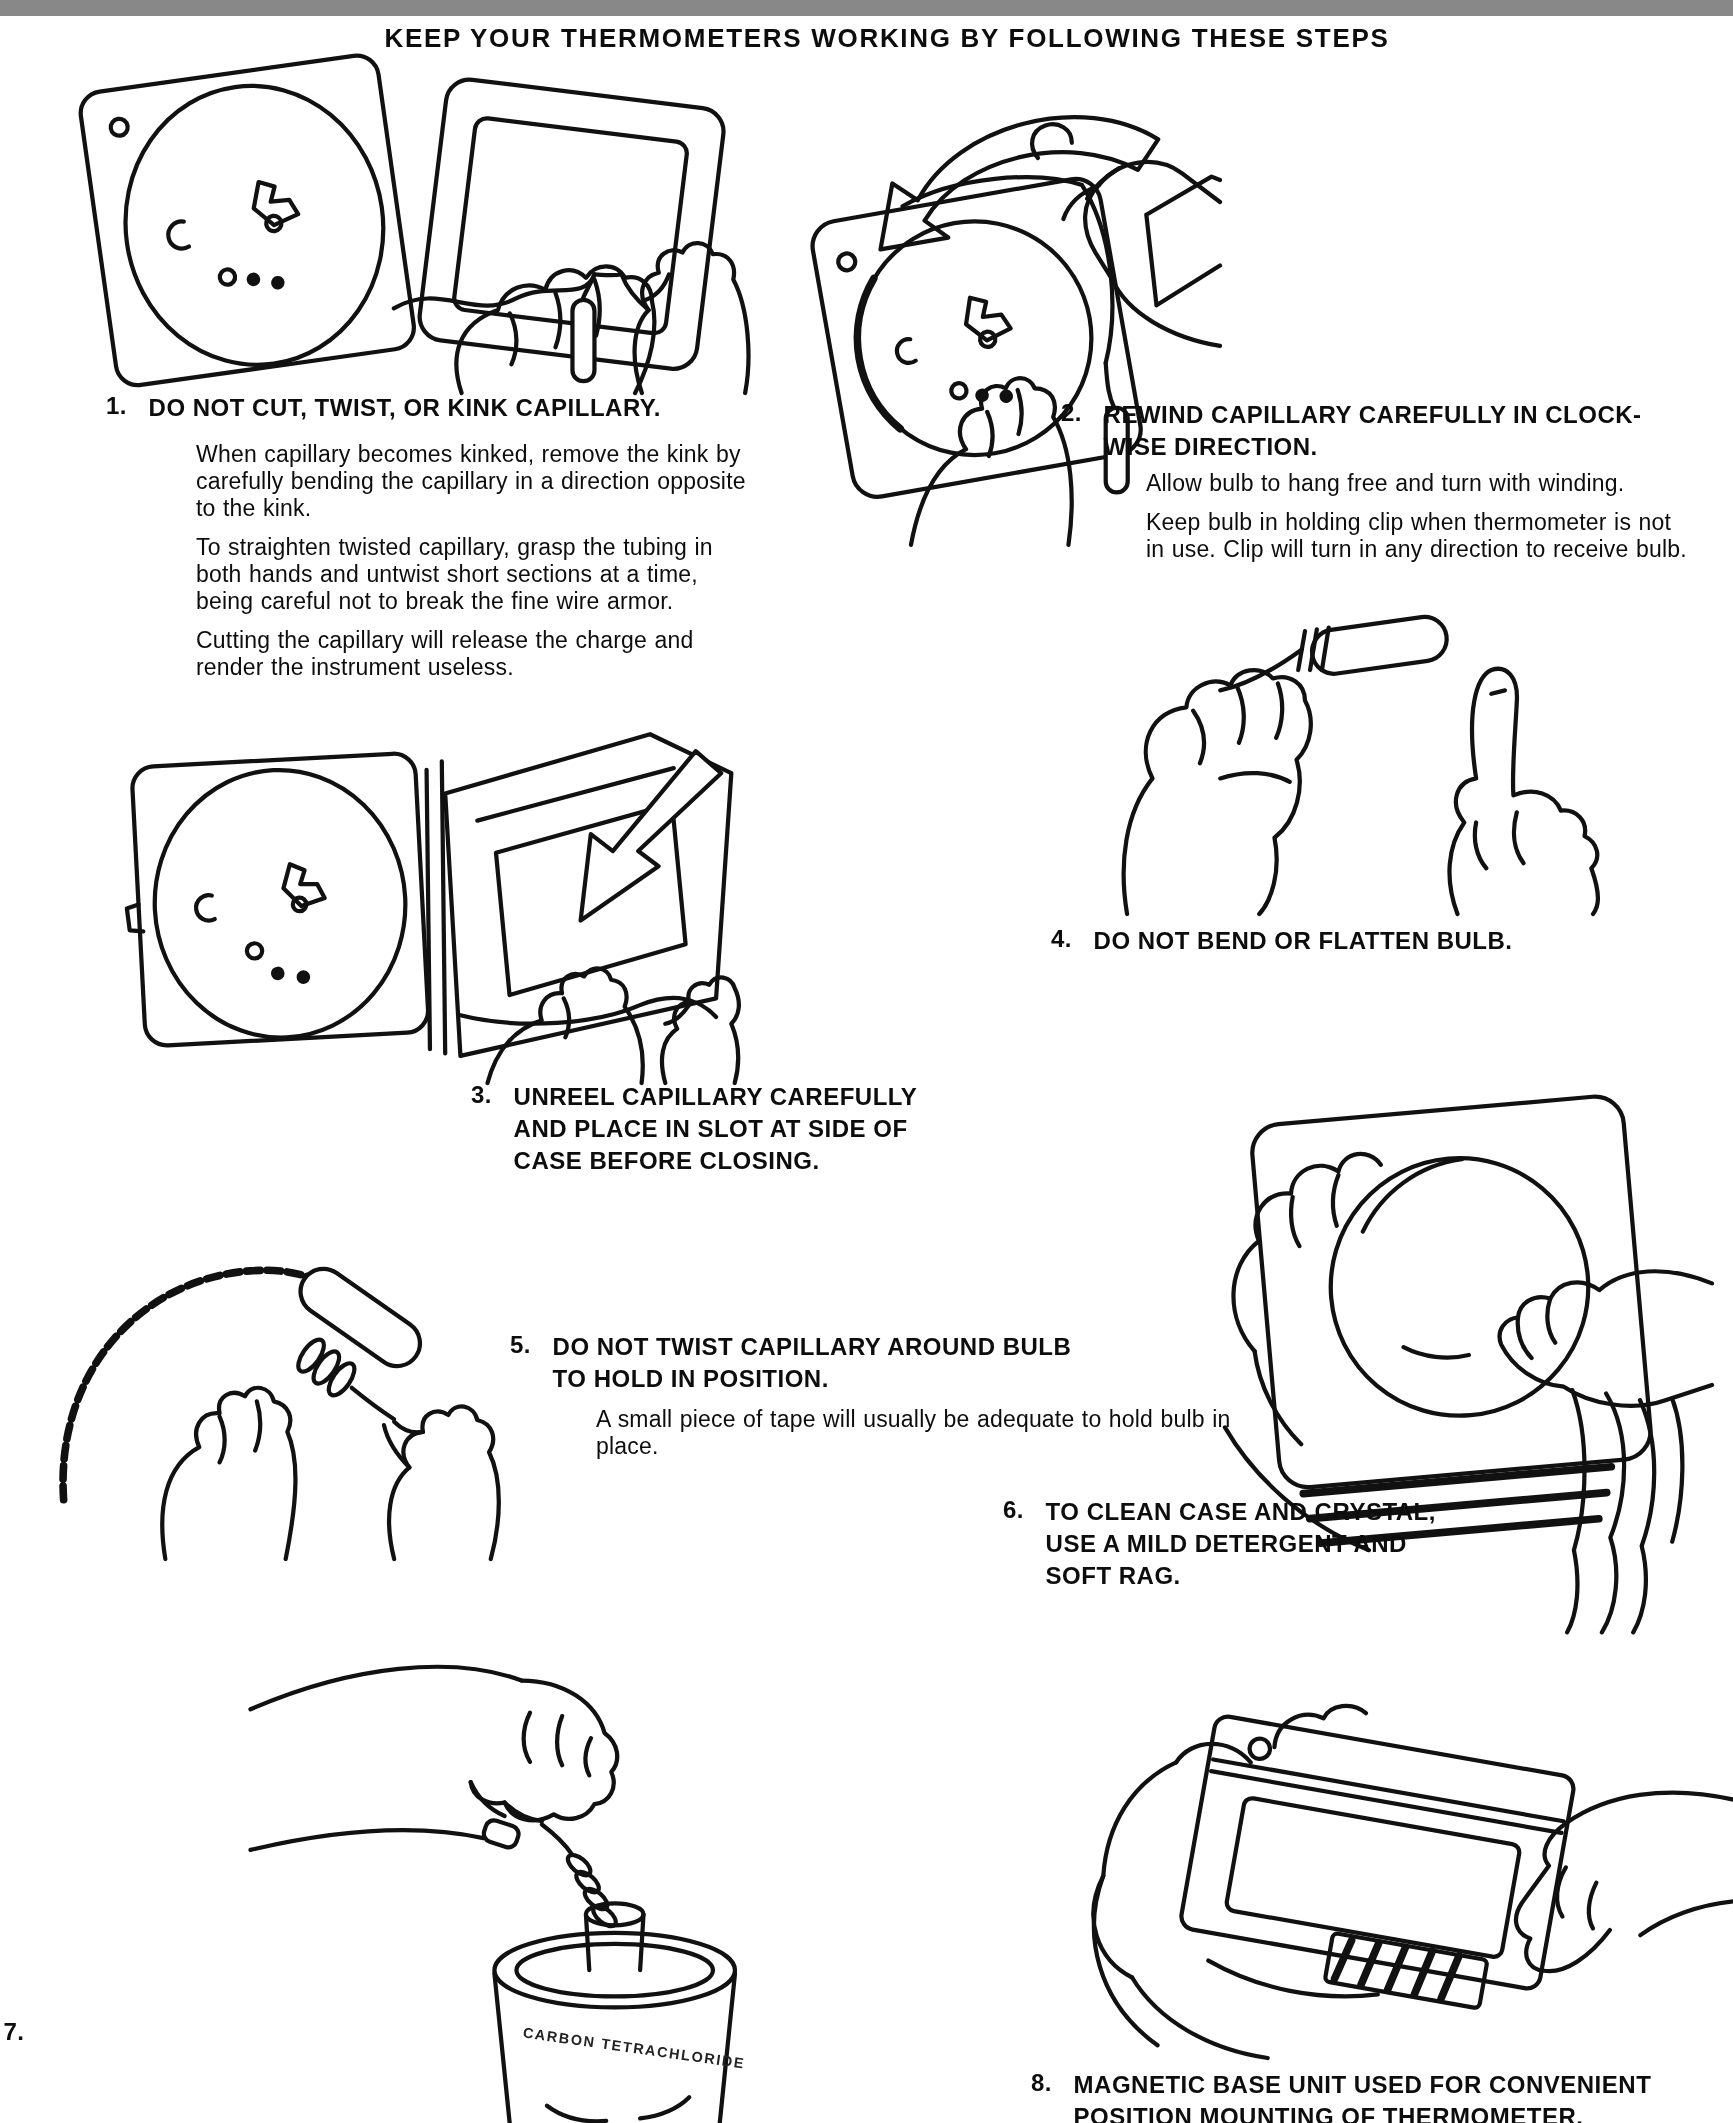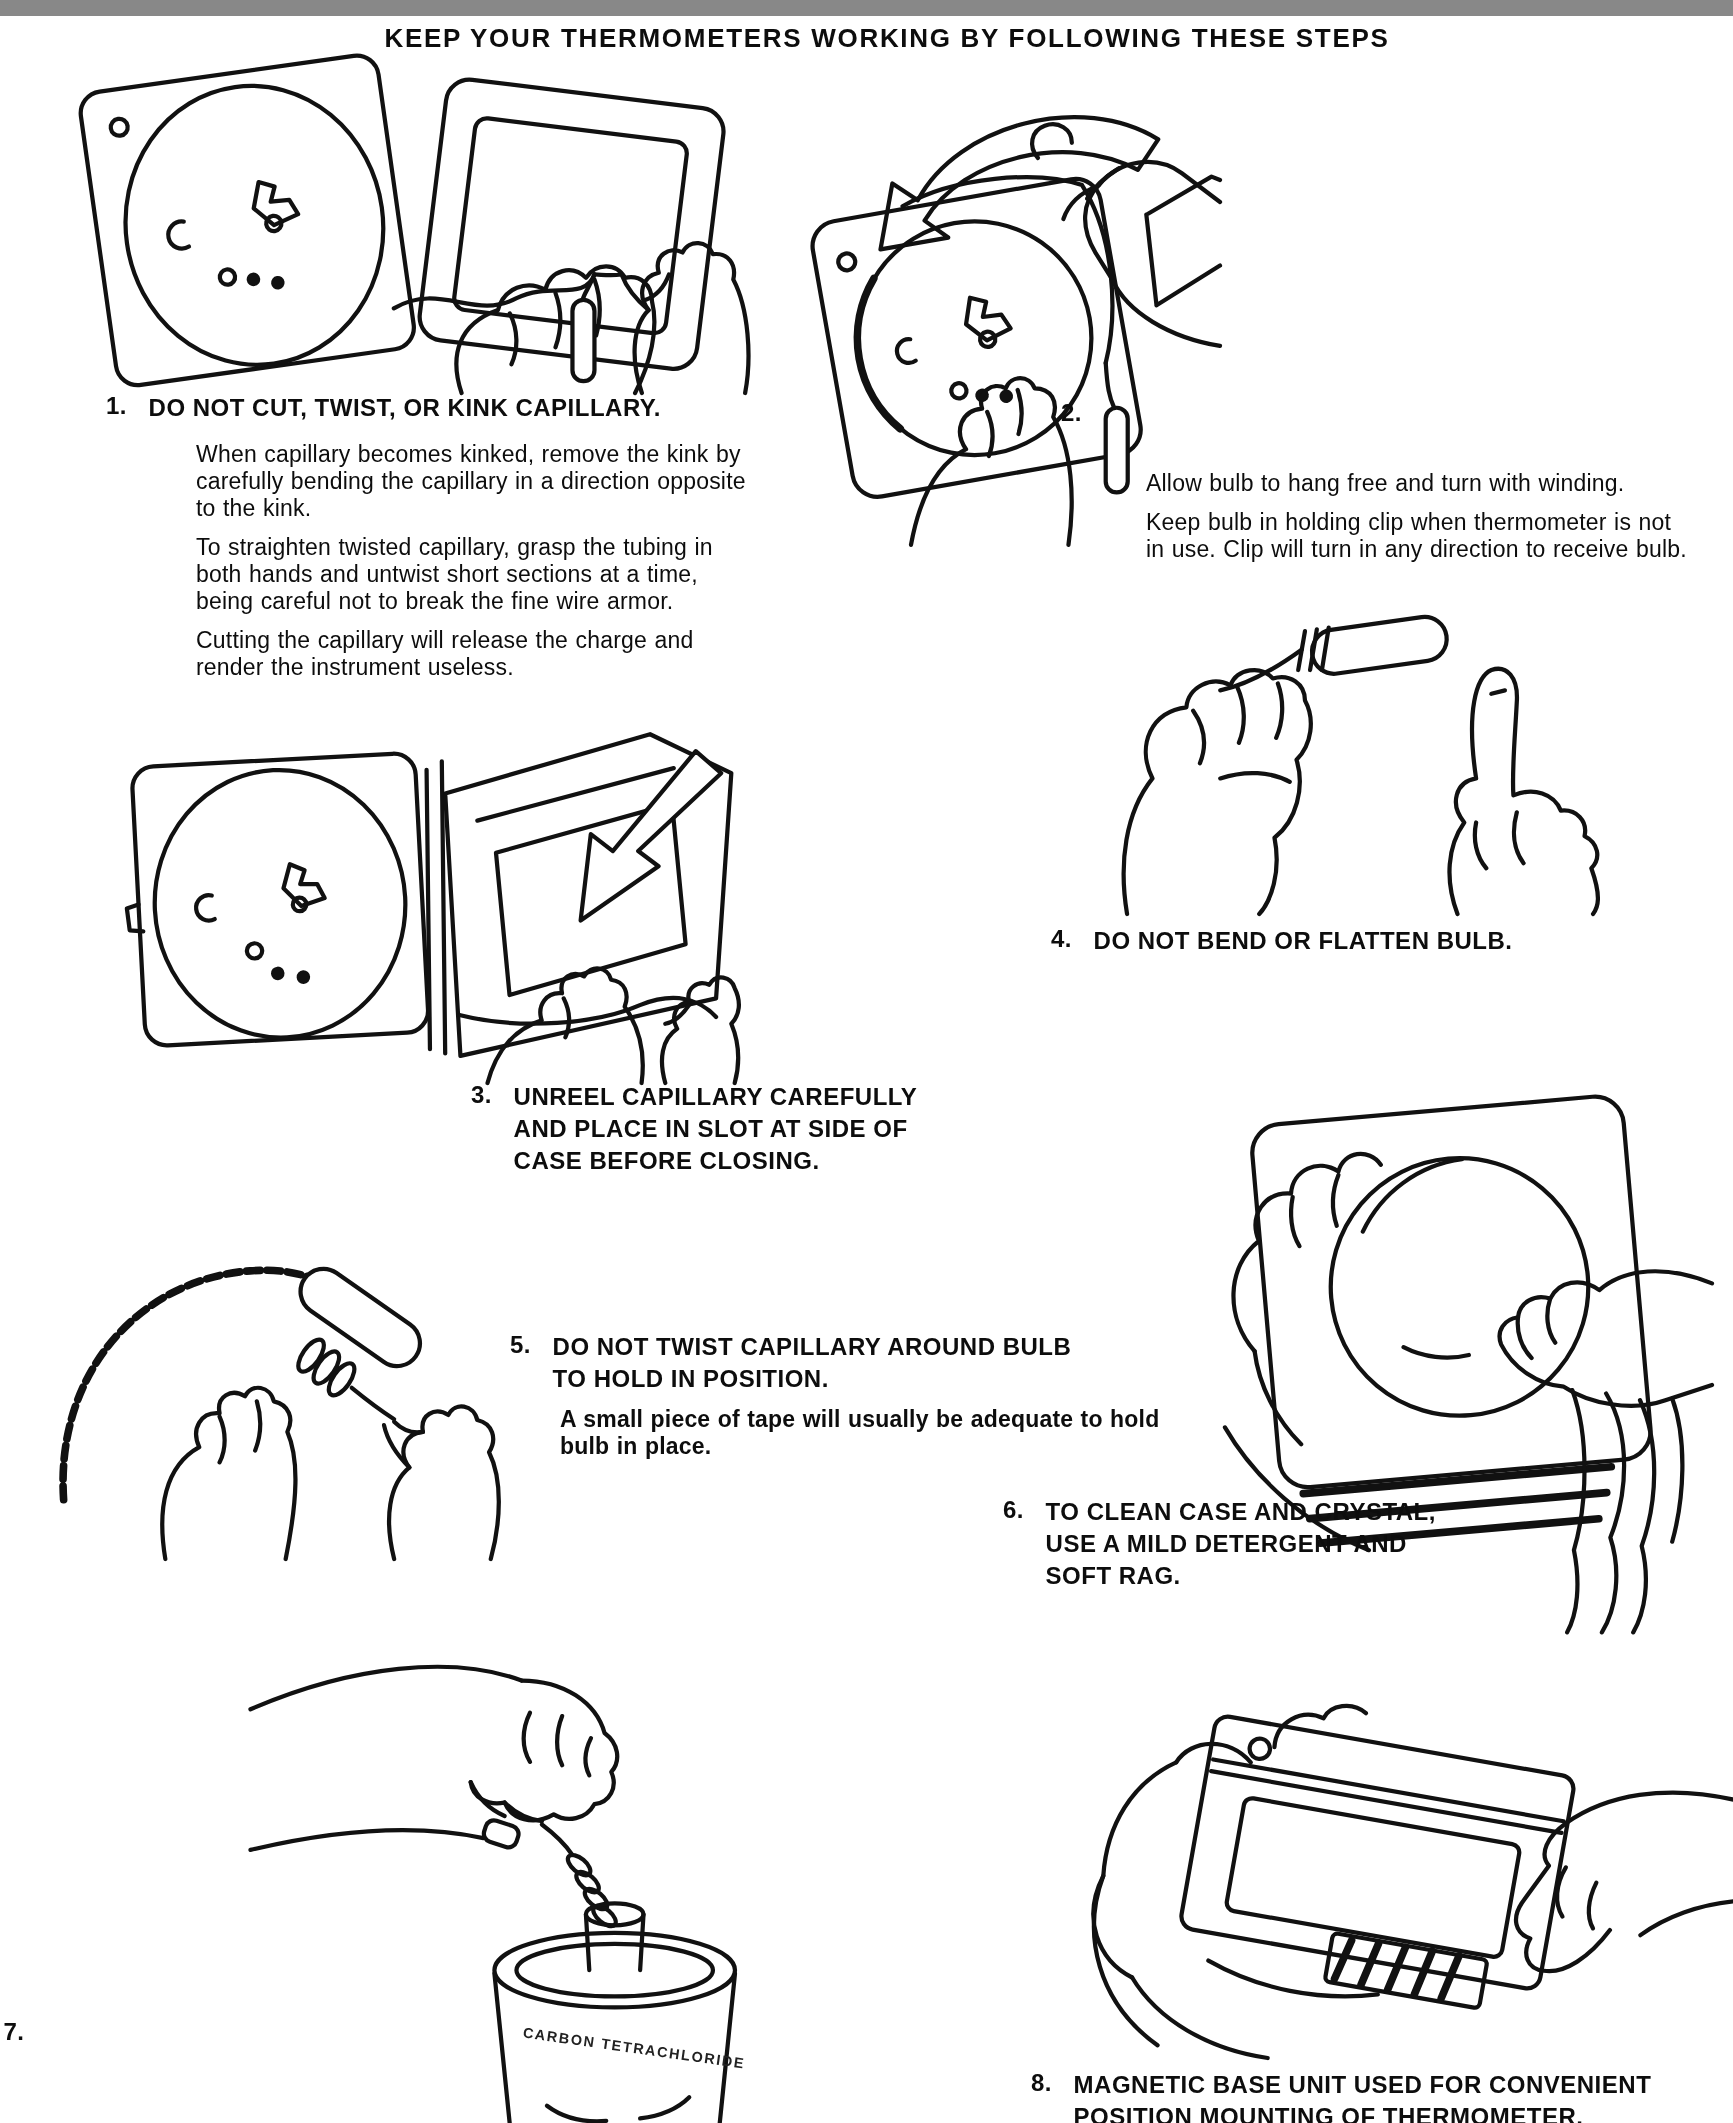--- a/index.html
+++ b/index.html
@@ -261,20 +261,22 @@
     <span class="hd">DO NOT CUT, TWIST, OR KINK CAPILLARY.</span>
   </div>
   <div class="body" style="left:196px;top:425px;width:559px;">
     <p>When capillary becomes kinked, remove the kink by carefully bending the capillary in a direction opposite to the kink.</p>
     <p>To straighten twisted capillary, grasp the tubing in both hands and untwist short sections at a time, being careful not to break the fine wire armor.</p>
     <p>Cutting the capillary will release the charge and render the instrument useless.</p>
   </div>
 
   <div class="step" style="left:1061px;top:383px;width:670px;">
     <span class="num">2.</span>
+    <span class="hd">REWIND CAPILLARY CAREFULLY IN CLOCK-
+WISE DIRECTION.</span>
   </div>
   <div class="body" style="left:1146px;top:454px;width:547px;">
     <p>Allow bulb to hang free and turn with winding.</p>
     <p>Keep bulb in holding clip when thermometer is not in use. Clip will turn in any direction to receive bulb.</p>
   </div>
 
   <div class="step" style="left:471px;top:1065px;width:542px;">
     <span class="num">3.</span>
     <span class="hd">UNREEL CAPILLARY CAREFULLY
 AND PLACE IN SLOT AT SIDE OF
@@ -284,21 +286,21 @@
   <div class="step" style="left:1051px;top:909px;width:670px;">
     <span class="num">4.</span>
     <span class="hd">DO NOT BEND OR FLATTEN BULB.</span>
   </div>
 
   <div class="step" style="left:510px;top:1315px;width:678px;">
     <span class="num">5.</span>
     <span class="hd">DO NOT TWIST CAPILLARY AROUND BULB
 TO HOLD IN POSITION.</span>
   </div>
-  <div class="body" style="left:560px;top:1390px;width:636px;font-weight:bold;">
+  <div class="body" style="left:596px;top:1390px;width:636px;">
     <p>A small piece of tape will usually be adequate to hold bulb in place.</p>
   </div>
 
   <div class="step" style="left:1003px;top:1480px;width:525px;">
     <span class="num">6.</span>
     <span class="hd">TO CLEAN CASE AND CRYSTAL,
 USE A MILD DETERGENT AND
 SOFT RAG.</span>
   </div>
 

